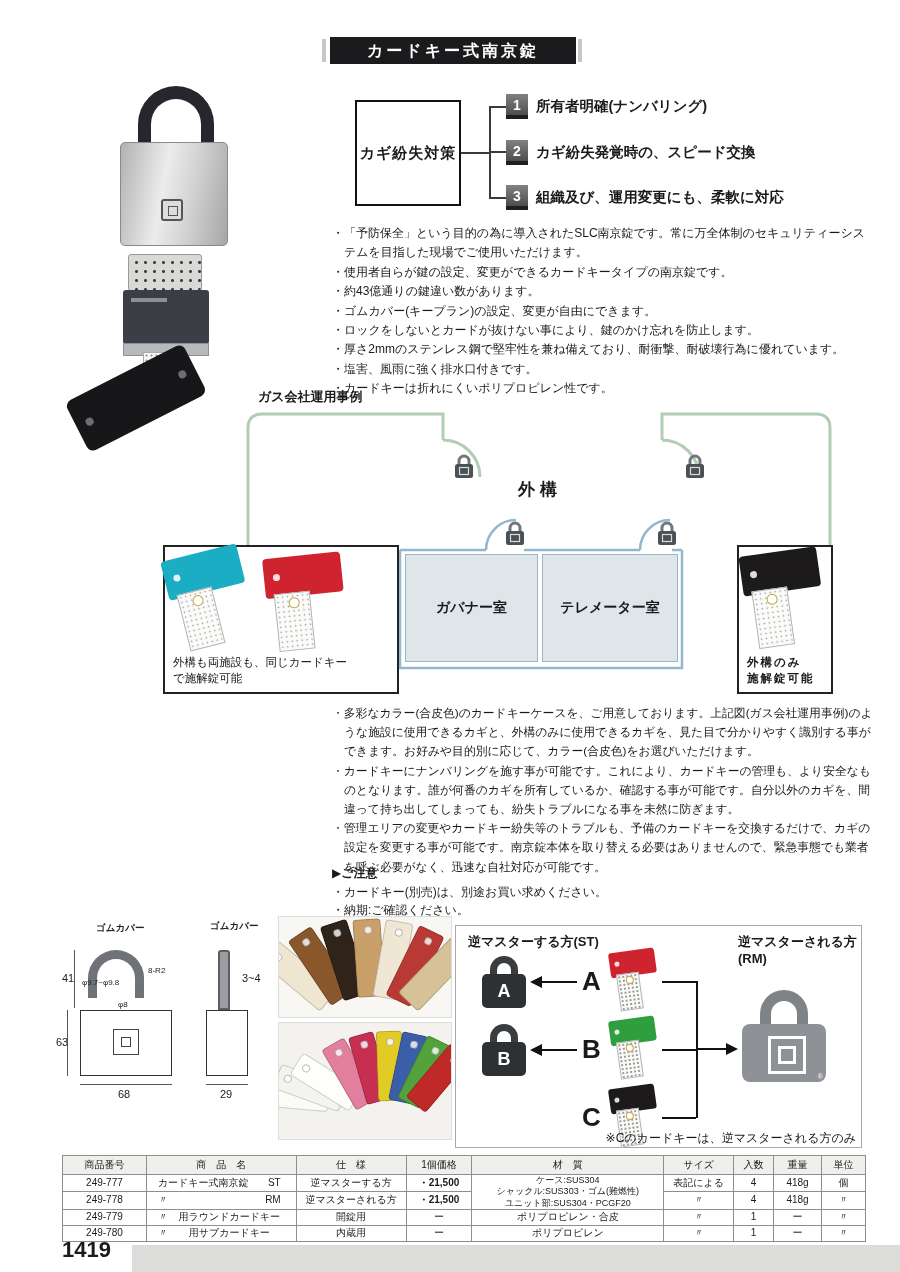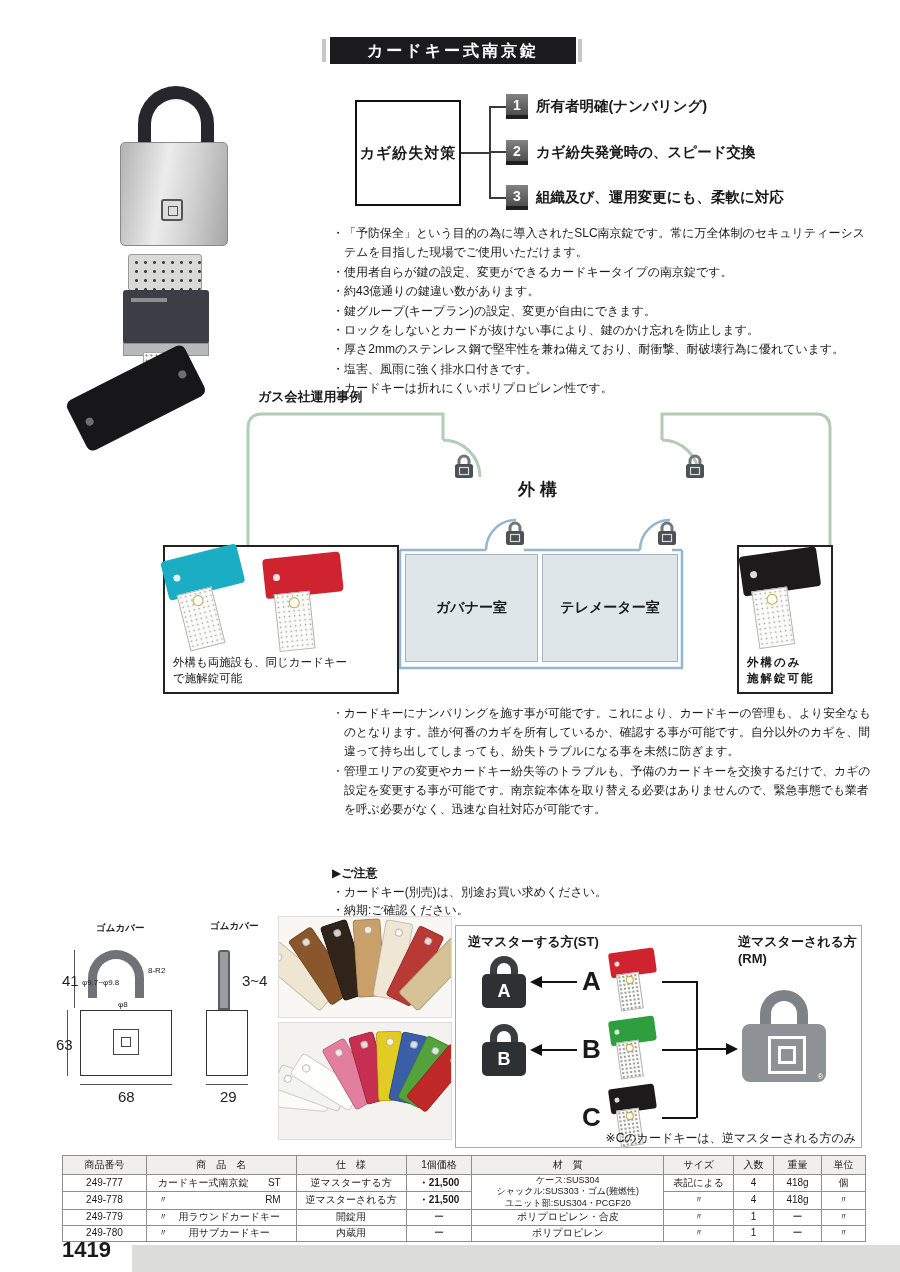--- a/index.html
+++ b/index.html
@@ -72,21 +72,21 @@
   
   .tdraw { position:absolute; left:60px; top:920px; width:212px; height:190px; font-size:8.5px; color:#222; }
   .td-label { position:absolute; font-size:9.5px;font-weight:bold; }
   .td-shackle { position:absolute; left:28px; top:30px; width:56px; height:48px; border:9px solid #6f7377; border-bottom:none; border-radius:28px 28px 0 0; }
   .td-body { position:absolute; left:20px; top:90px; width:92px; height:66px; border:1.5px solid #333; background:#fff; }
   .td-logo { position:absolute; left:32px; top:18px; width:26px; height:26px; border:1.5px solid #444; }
   .td-logo::after { content:""; position:absolute; left:7px; top:7px; width:8px; height:8px; border:1.5px solid #444; }
   .td-shackle-side { position:absolute; left:158px; top:30px; width:12px; height:60px; background:#9a9ea2; border:2px solid #5a5e62; border-radius:3px 3px 0 0; }
   .td-body-side { position:absolute; left:146px; top:90px; width:42px; height:66px; border:1.5px solid #333; background:#fff; }
   .dimline { position:absolute; background:#555; }
-  .dimtext { position:absolute; font-size:15px; }
+  .dimtext { position:absolute; font-size:11px; }
 
   
   .photo { position:absolute; border:1px solid #ddd; overflow:hidden; }
   .photo1 { left:278px; top:916px; width:174px; height:102px; background:#f8f7f4; }
   .photo2 { left:278px; top:1022px; width:174px; height:118px; background:#f3f2ef; }
   .fc { position:absolute; border-radius:4px; border:1px solid rgba(0,0,0,.18); }
   .photo1 .fc { width:28px; height:78px; }
   .photo2 .fc { width:26px; height:70px; }
   .fc::after { content:""; position:absolute; left:50%; top:6px; margin-left:-3px; width:6px; height:6px; border-radius:50%; background:rgba(255,255,255,.8); border:1px solid rgba(0,0,0,.25); }
   .photo1 .fc:nth-child(1){left:6px; top:20px; transform:rotate(-50deg); background:#efe6d2;}
@@ -180,21 +180,21 @@
   </div>
   <div class="lp-item" style="top:185px;">
     <span class="badge">3</span>
     <span>組織及び、運用変更にも、柔軟に対応</span>
   </div>
 
   <div class="features">
     <p>・「予防保全」という目的の為に導入されたSLC南京錠です。常に万全体制のセキュリティーシステムを目指した現場でご使用いただけます。</p>
     <p>・使用者自らが鍵の設定、変更ができるカードキータイプの南京錠です。</p>
     <p>・約43億通りの鍵違い数があります。</p>
-    <p>・鍵グループ(キープラン)の設定、変更が自由にできます。</p>
+    <p>・ゴムカバー(キープラン)の設定、変更が自由にできます。</p>
     <p>・ロックをしないとカードが抜けない事により、鍵のかけ忘れを防止します。</p>
     <p>・厚さ2mmのステンレス鋼で堅牢性を兼ね備えており、耐衝撃、耐破壊行為に優れています。</p>
     <p>・塩害、風雨に強く排水口付きです。</p>
     <p>・カードキーは折れにくいポリプロピレン性です。</p>
   </div>
 
   <div class="diag-title">ガス会社運用事例</div>
   <div class="diagram">
     <svg class="diag-svg" viewBox="0 0 720 298">
       <defs>
@@ -245,20 +245,21 @@
         <div class="mc-body"></div>
       </div>
       <div class="cb-caption bold">
         <div>外構のみ</div>
         <div>施解錠可能</div>
       </div>
     </div>
   </div>
 
   <div class="descs">
+    <p>・多彩なカラー(合皮色)のカードキーケースを、ご用意しております。上記図(ガス会社運用事例)のような施設に使用できるカギと、外構のみに使用できるカギを、見た目で分かりやすく識別する事ができます。お好みや目的別に応じて、カラー(合皮色)をお選びいただけます。</p>
     <p>・カードキーにナンバリングを施す事が可能です。これにより、カードキーの管理も、より安全なものとなります。誰が何番のカギを所有しているか、確認する事が可能です。自分以外のカギを、間違って持ち出してしまっても、紛失トラブルになる事を未然に防ぎます。</p>
     <p>・管理エリアの変更やカードキー紛失等のトラブルも、予備のカードキーを交換するだけで、カギの設定を変更する事が可能です。南京錠本体を取り替える必要はありませんので、緊急事態でも業者を呼ぶ必要がなく、迅速な自社対応が可能です。</p>
   </div>
 
   <div class="notice">
     <p class="nhead">▶ご注意</p>
     <p>・カードキー(別売)は、別途お買い求めください。</p>
     <p>・納期:ご確認ください。</p>
   </div>
 

